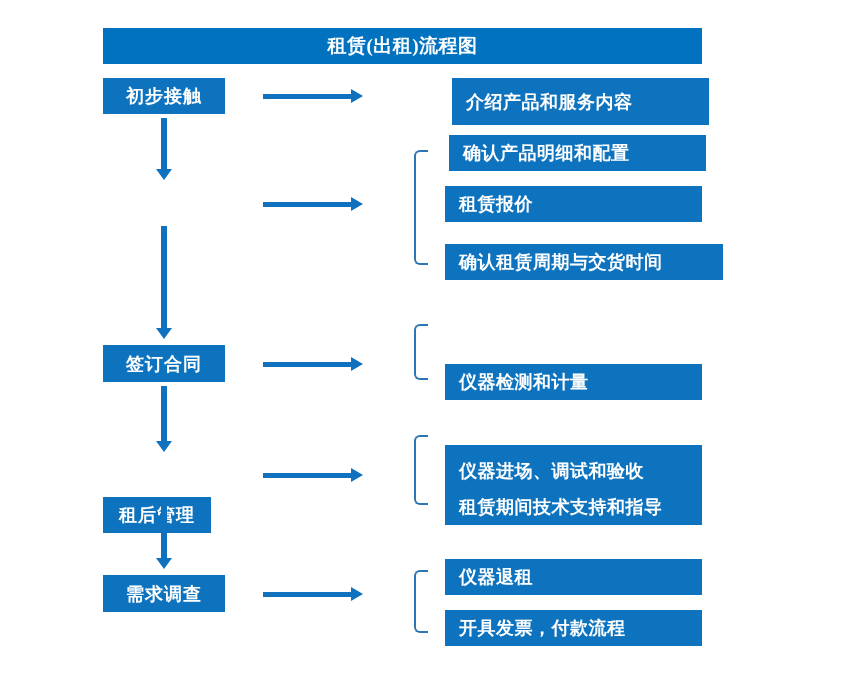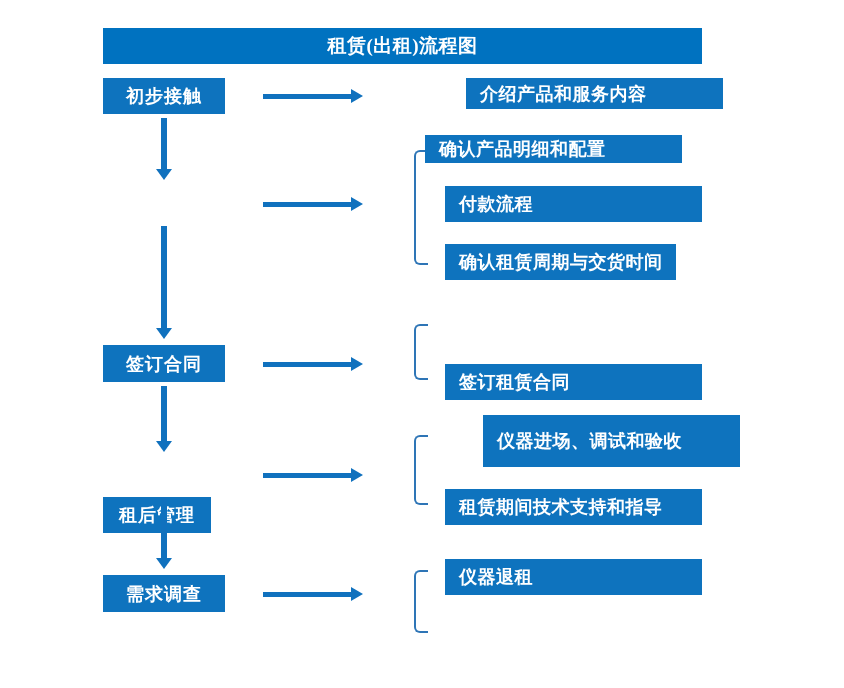--- a/index.html
+++ b/index.html
@@ -181,31 +181,32 @@
   </div>
 
   <div class="bracket" style="left:414px; top:150px; height:115px;"></div>
 
   <div class="bracket" style="left:414px; top:324px; height:56px;"></div>
 
   <div class="bracket" style="left:414px; top:435px; height:70px;"></div>
 
   <div class="bracket" style="left:414px; top:570px; height:63px;"></div>
 
-  <div class="node right" style="left:466px; top:78px; width:257px; height:31px;">介绍产品和服务内容</div>
-
-  <div class="node right" style="left:425px; top:135px; width:257px; height:28px;">确认产品明细和配置</div>
-
-  <div class="node right" style="left:445px; top:186px; width:257px; height:36px;">付款流程</div>
-
-  <div class="node right" style="left:445px; top:244px; width:231px; height:36px;">确认租赁周期与交货时间</div>
-
-
-  <div class="node right" style="left:445px; top:364px; width:257px; height:36px;">签订租赁合同</div>
-
-  <div class="node right" style="left:445px; top:415px; width:257px; height:52px;margin-left:38px;">仪器进场、调试和验收</div>
+  <div class="node right" style="left:452px; top:78px; width:257px; height:47px;">介绍产品和服务内容</div>
+
+  <div class="node right" style="left:449px; top:135px; width:257px; height:36px;">确认产品明细和配置</div>
+
+  <div class="node right" style="left:445px; top:186px; width:257px; height:36px;">租赁报价</div>
+
+  <div class="node right" style="left:445px; top:244px; width:278px; height:36px;">确认租赁周期与交货时间</div>
+
+
+  <div class="node right" style="left:445px; top:364px; width:257px; height:36px;">仪器检测和计量</div>
+
+  <div class="node right" style="left:445px; top:445px; width:257px; height:52px;">仪器进场、调试和验收</div>
 
   <div class="node right" style="left:445px; top:489px; width:257px; height:36px;">租赁期间技术支持和指导</div>
 
   <div class="node right" style="left:445px; top:559px; width:257px; height:36px;">仪器退租</div>
 
+  <div class="node right" style="left:445px; top:610px; width:257px; height:36px;">开具发票，付款流程</div>
 
 </div>
 
 </body></html>

